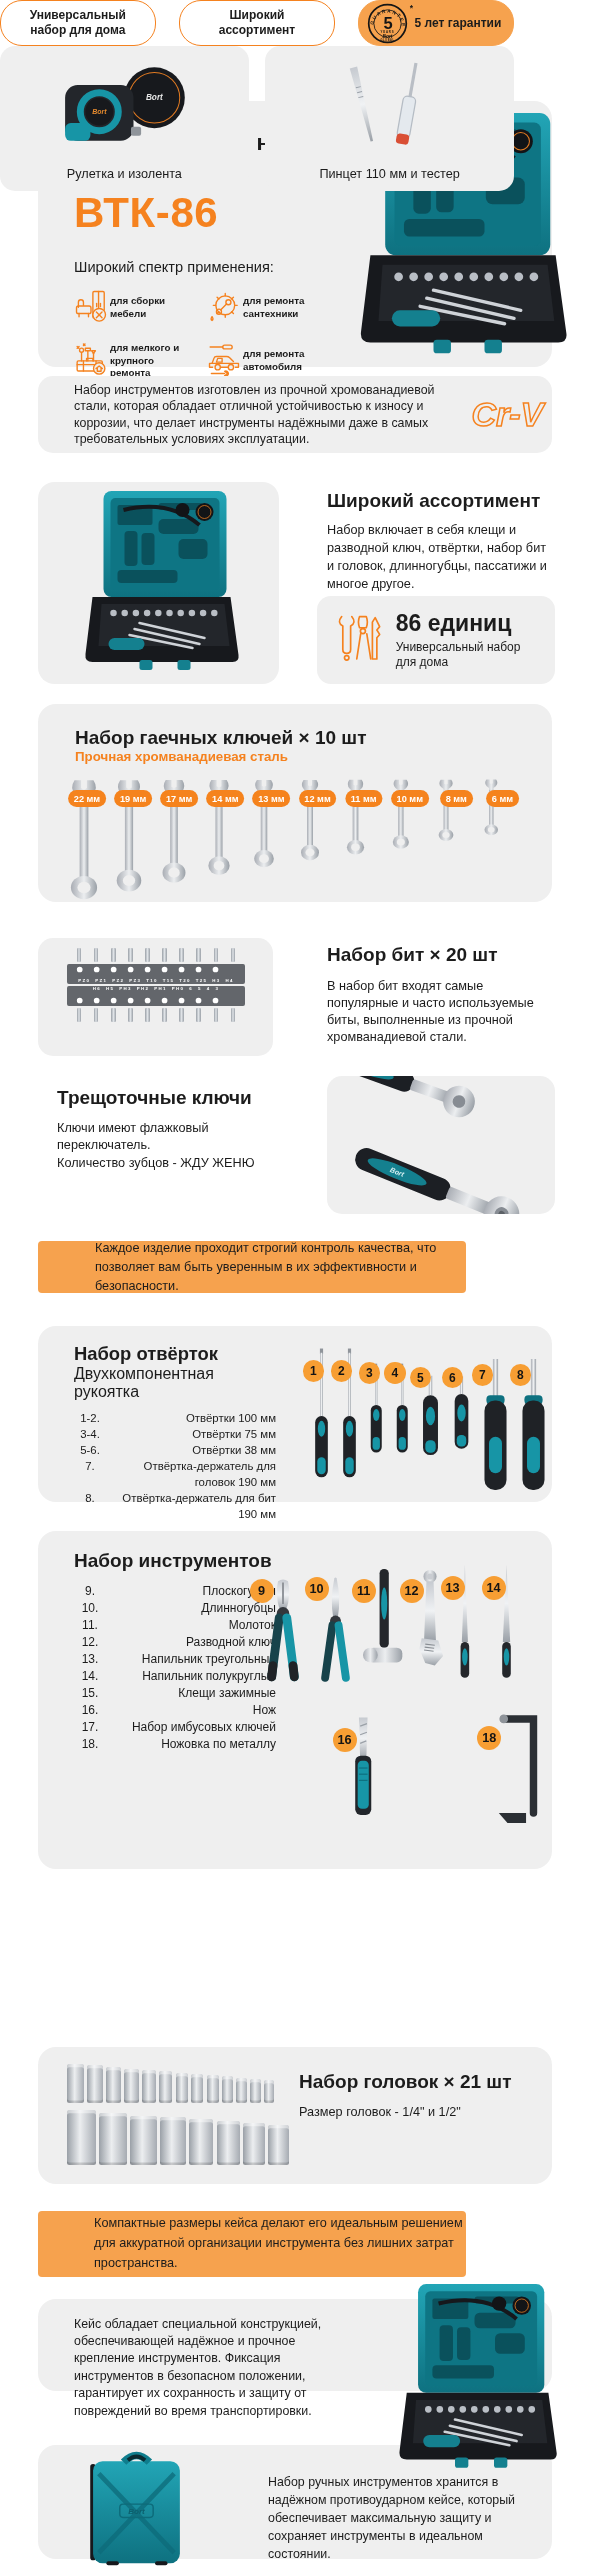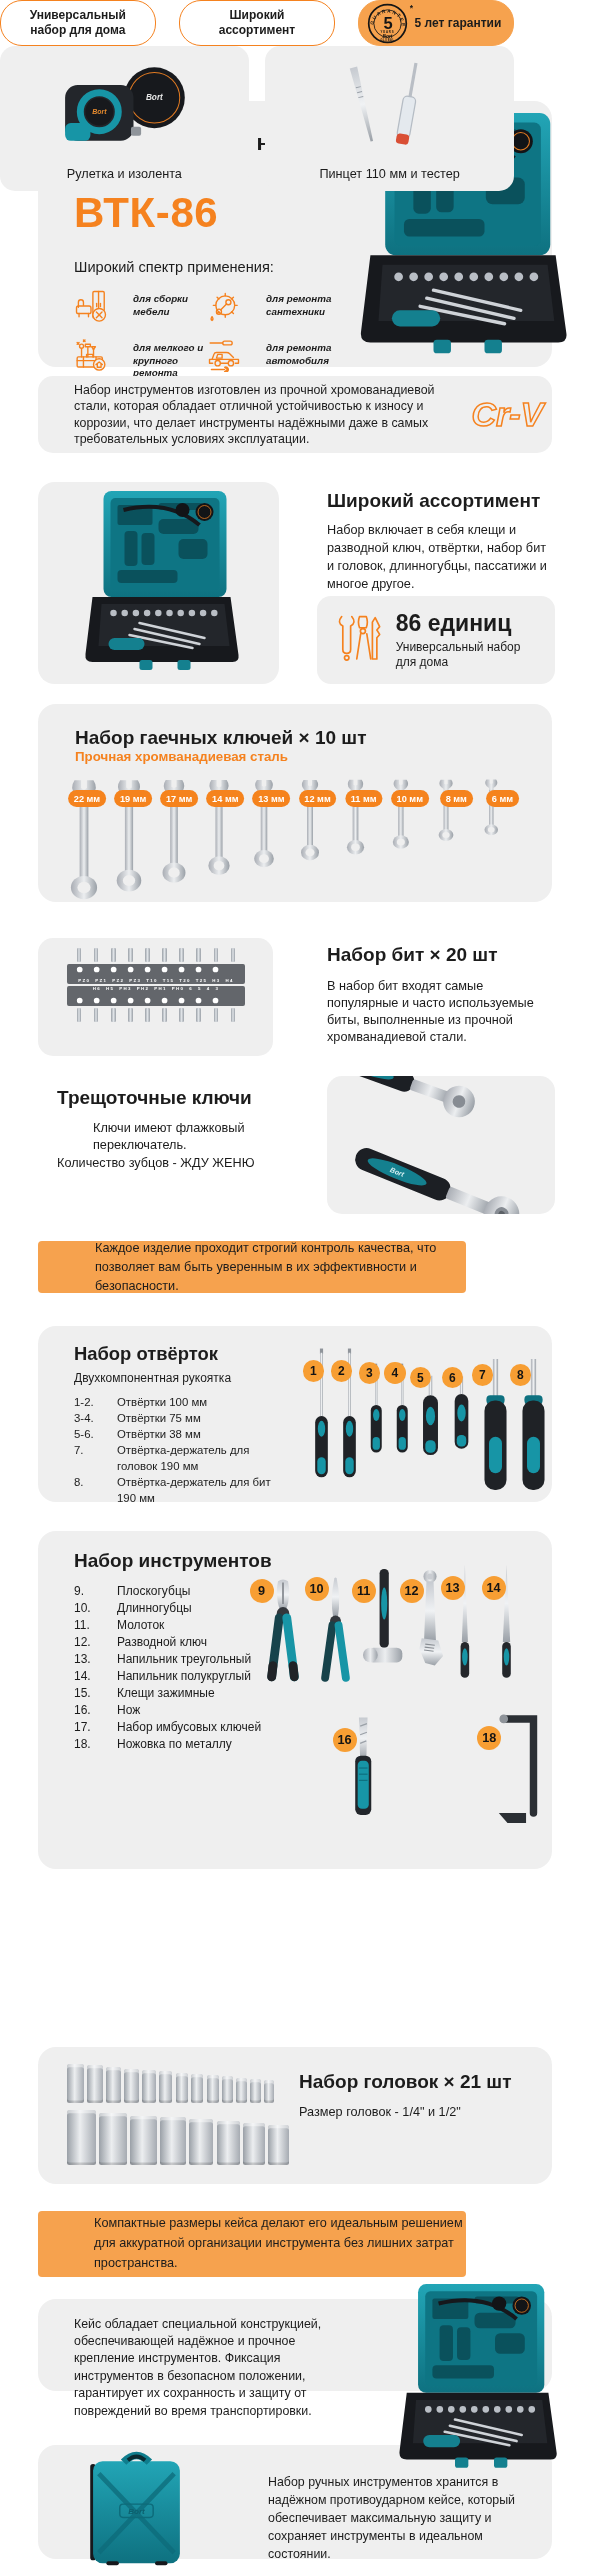--- a/index.html
+++ b/index.html
@@ -23,21 +23,21 @@
   .stamp-wrap{position:relative;width:41px;height:41px;flex:none;margin-left:-3.8px;}
   .stamp-star{position:absolute;right:-4.4px;top:-1.9px;font-size:8.2px;font-weight:bold;color:#151515;}
 
   
   #hero{top:101px;left:38px;width:514px;height:266px;overflow:visible;}
   #hero .inner{padding:28px 0 0 36px;width:273px;}
   .hero-title{font-size:22px;line-height:27px;font-weight:bold;}
   .hero-model{font-size:42px;line-height:42px;font-weight:800;color:#F5821F;letter-spacing:0.6px;margin-top:9px;}
   .apps-title{font-size:14.6px;margin-top:25px;font-weight:400;}
   .apps{margin-top:14px;display:grid;grid-template-columns:133px 133px;row-gap:15px;}
-  .app{display:flex;align-items:flex-start;gap:25px;font-style:italic;}
+  .app{display:flex;align-items:center;gap:2px;}
   .app-ic{width:34px;height:34px;flex:none;}
   .app-label{font-size:9.8px;line-height:12.7px;font-weight:600;padding-top:3.8px;max-width:82px;}
   #hero-photo{position:absolute;right:-18px;top:7.6px;width:222px;height:255px;}
 
   
   #crv{top:376px;left:38px;width:514px;height:77px;border-radius:15px;display:flex;align-items:center;}
   #crv .t{font-size:12.4px;line-height:16.5px;margin-left:36px;width:387px;}
   #crv svg{margin-left:3.8px;}
 
   
@@ -67,40 +67,40 @@
   .bit-rack{height:20px;background:#63666b;border-radius:1.9px;position:relative;margin:1.9px 0;}
   .bit-rack svg{position:absolute;left:0;top:1.3px;}
   .bit-labels{position:absolute;left:0;right:0;bottom:0.6px;text-align:center;color:#fff;font-size:4.4px;letter-spacing:1.3px;font-weight:bold;}
   .bit-labels.top{bottom:auto;top:0.6px;}
   #bits-title{top:944px;left:327px;font-size:19px;}
   #bits-text{top:978px;left:327px;width:219px;font-size:12.7px;line-height:17px;}
 
   
   #ratchet-title{top:1087px;left:57px;font-size:19px;}
   #ratchet-text{top:1120px;left:57px;font-size:12.7px;line-height:17px;}
-  #ratchet-text .l1{width:162px;margin-left:36px;}
+  #ratchet-text .l1{width:162px;}
   #ratchet-text .l2{white-space:nowrap;margin-top:0.6px;}
   #ratchet-photo{top:1076px;left:327px;width:228px;height:138px;border-radius:15px;overflow:hidden;}
 
   
   .banner{left:38px;width:428px;background:#F6A24E;border-radius:4px;display:flex;align-items:center;box-sizing:border-box;}
   #banner-quality{top:1241px;height:52px;padding-left:57px;}
   #banner-quality .t{font-size:12.7px;line-height:19px;width:438px;}
   #banner-compact{top:2211px;height:66px;padding-left:56px;}
   #banner-compact .t{font-size:12.7px;line-height:19.7px;width:457px;}
 
   
   #sd-card{top:1326px;left:38px;width:514px;height:176px;}
   #sd-card .inner{padding:16.5px 0 0 36px;width:209px;}
   #sd-card h2{font-size:18.4px;}
-  .sd-sub{font-size:12px;margin-top:6px;}
+  .sd-sub{font-size:16px;margin-top:0;}
   .list{margin-top:9px;}
   .li{display:flex;font-size:11.4px;line-height:16px;}
-  .li .n{width:32px;text-align:left;padding-right:11px;flex:none;}
-  .li .t{width:159px;}
+  .li .n{width:32px;text-align:center;padding-right:11px;flex:none;}
+  .li .t{width:159px;text-align:right;}
   #sd-figs{position:absolute;left:274px;top:9px;width:236px;display:flex;justify-content:space-between;align-items:flex-start;}
   .sd-it{position:relative;}
   .nb{position:absolute;width:21.6px;height:21.6px;border-radius:50%;background:#F79E33;color:#141414;
       font-weight:bold;font-size:12px;display:flex;align-items:center;justify-content:center;z-index:3;}
   .sd-it .nb{left:-9.5px;}
   .sd1,.sd2{margin-top:0;} .sd1 .nb,.sd2 .nb{top:25px;}
   .sd3,.sd4{margin-top:11.4px;} .sd3 .nb,.sd4 .nb{top:16px;}
   .sd5,.sd6{margin-top:35px;} .sd5 .nb,.sd6 .nb{top:-3.2px;}
   .sd7,.sd8{margin-top:24px;} .sd7 .nb,.sd8 .nb{top:5px;}
 

